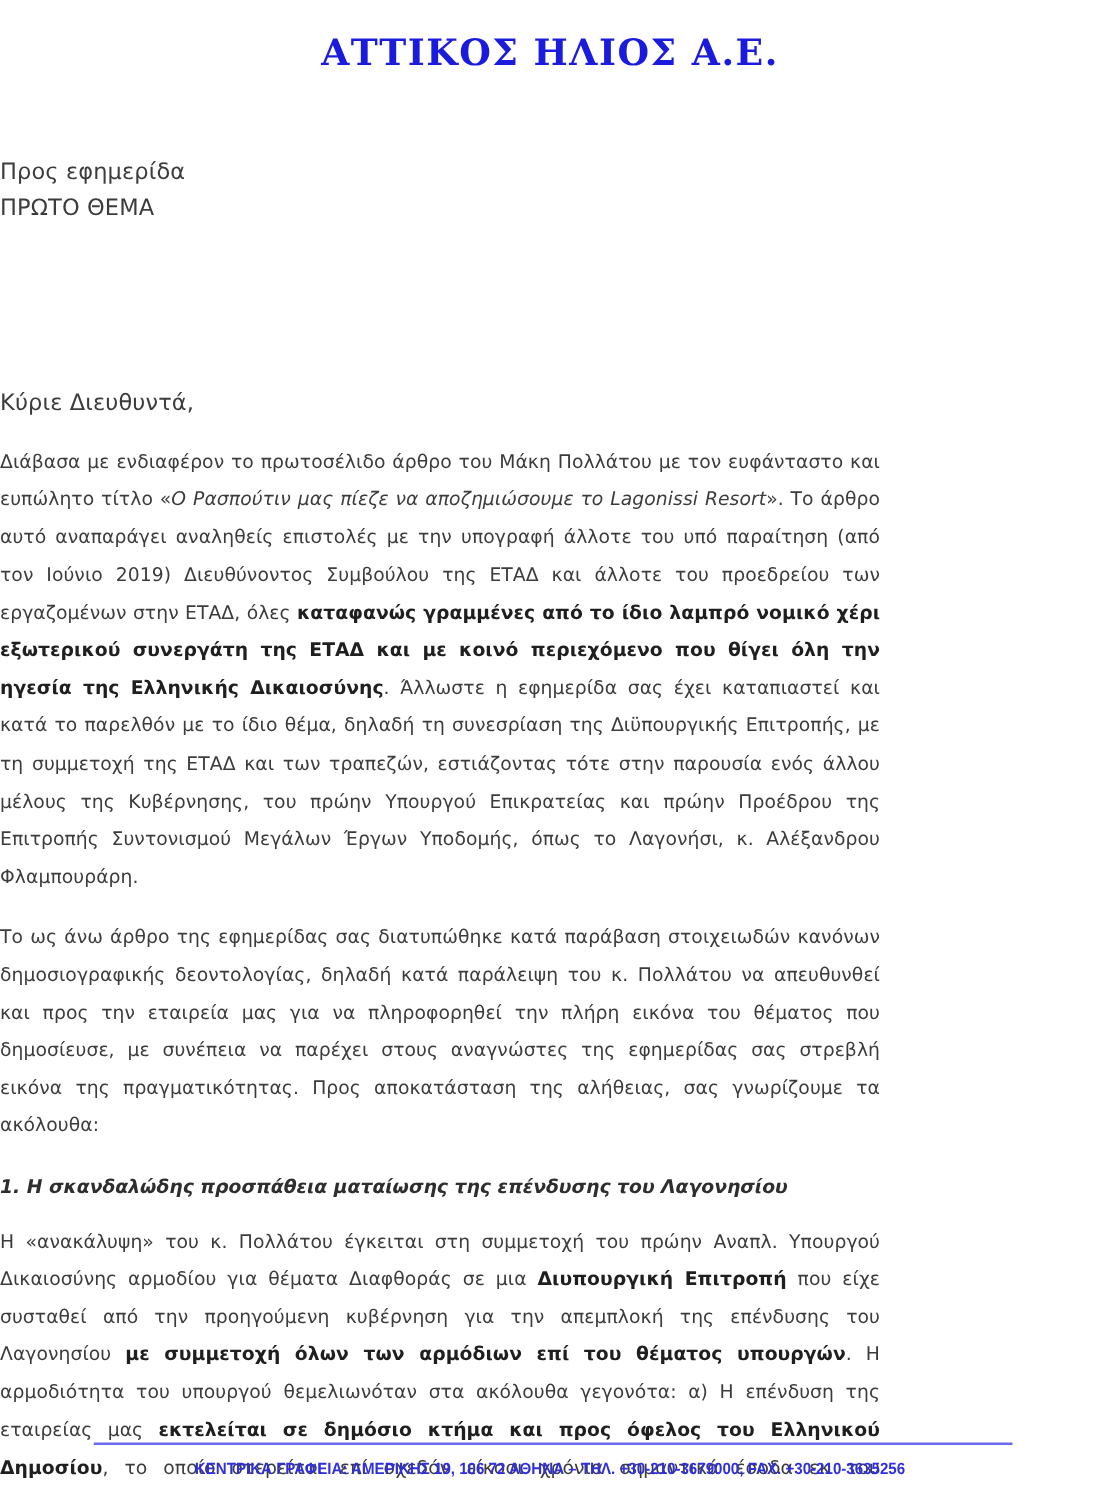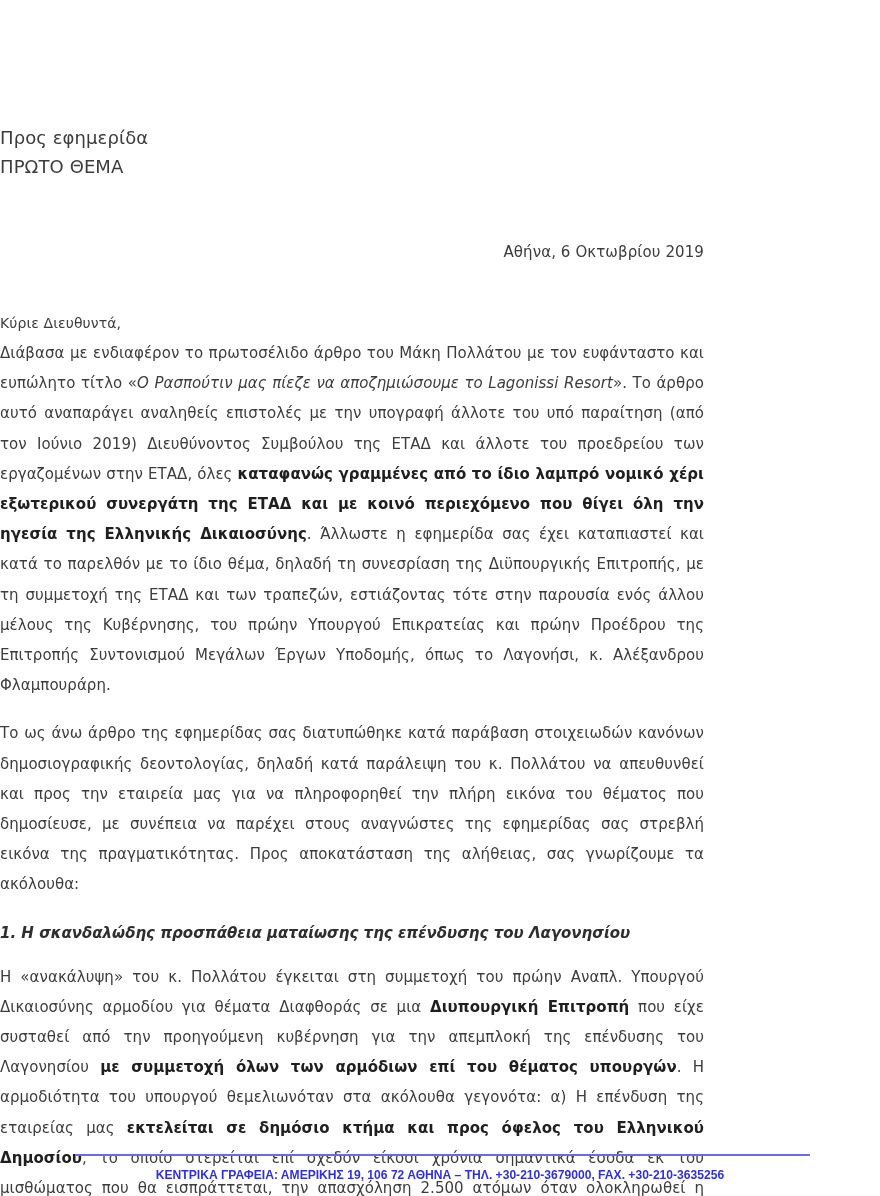--- a/index.html
+++ b/index.html
@@ -67,24 +67,24 @@
   }
 
   
   .letter-body {
     position: absolute;
     top: 308px;
     left: 0;
     width: 704px;
   }
   .salutation {
-    font-size: 14px;
+    font-size: 18px;
     line-height: 30px;
     color: #3c3c3c;
-    margin: 0 0 0 0;
+    margin: 0 0 16px 0;
     letter-spacing: 0.1px;
   }
   .para {
     font-size: 15px;
     line-height: 30.2px;
     color: #3c3c3c;
     text-align: justify;
     text-justify: inter-word;
     margin: 0 0 18px 0;
     letter-spacing: 0.05px;
@@ -126,27 +126,29 @@
     color: #2f2fe0;
     transform: scaleX(0.93);
     white-space: nowrap;
   }
 </style>
 </head>
 <body>
 
 <div class="page">
 
+  <div class="letterhead">
+    <div class="letterhead-title">ΑΤΤΙΚΟΣ ΗΛΙΟΣ Α.Ε.</div>
+  </div>
 
   <div class="recipient">
     <div class="recipient-line">Προς εφημερίδα</div>
     <div class="recipient-line">ΠΡΩΤΟ ΘΕΜΑ</div>
   </div>
 
-  <div class="dateline">Αθήνα, 6 Οκτωβρίου 2019</div>
 
   <div class="letter-body">
 
     <p class="salutation">Κύριε Διευθυντά,</p>
 
     <p class="para"><span>Διάβασα με ενδιαφέρον το πρωτοσέλιδο άρθρο του Μάκη Πολλάτου με τον ευφάνταστο και ευπώλητο τίτλο «</span><span class="i">Ο Ρασπούτιν μας πίεζε να αποζημιώσουμε το Lagonissi Resort</span><span>». Το άρθρο αυτό αναπαράγει αναληθείς επιστολές με την υπογραφή άλλοτε του υπό παραίτηση (από τον Ιούνιο 2019) Διευθύνοντος Συμβούλου της ΕΤΑΔ και άλλοτε του προεδρείου των εργαζομένων στην ΕΤΑΔ, όλες </span><span class="b">καταφανώς γραμμένες από το ίδιο λαμπρό νομικό χέρι εξωτερικού συνεργάτη της ΕΤΑΔ και με κοινό περιεχόμενο που θίγει όλη την ηγεσία της Ελληνικής Δικαιοσύνης</span><span>. Άλλωστε η εφημερίδα σας έχει καταπιαστεί και κατά το παρελθόν με το ίδιο θέμα, δηλαδή τη συνεσρίαση της Διϋπουργικής Επιτροπής, με τη συμμετοχή της ΕΤΑΔ και των τραπεζών, εστιάζοντας τότε στην παρουσία ενός άλλου μέλους της Κυβέρνησης, του πρώην Υπουργού Επικρατείας και πρώην Προέδρου της Επιτροπής Συντονισμού Μεγάλων Έργων Υποδομής, όπως το Λαγονήσι, κ. Αλέξανδρου Φλαμπουράρη.</span></p>
 
     <p class="para"><span>Το ως άνω άρθρο της εφημερίδας σας διατυπώθηκε κατά παράβαση στοιχειωδών κανόνων δημοσιογραφικής δεοντολογίας, δηλαδή κατά παράλειψη του κ. Πολλάτου να απευθυνθεί και προς την εταιρεία μας για να πληροφορηθεί την πλήρη εικόνα του θέματος που δημοσίευσε, με συνέπεια να παρέχει στους αναγνώστες της εφημερίδας σας στρεβλή εικόνα της πραγματικότητας. Προς αποκατάσταση της αλήθειας, σας γνωρίζουμε τα ακόλουθα:</span></p>
 
     <p class="section-heading">1. Η σκανδαλώδης προσπάθεια ματαίωσης της επένδυσης του Λαγονησίου</p>

